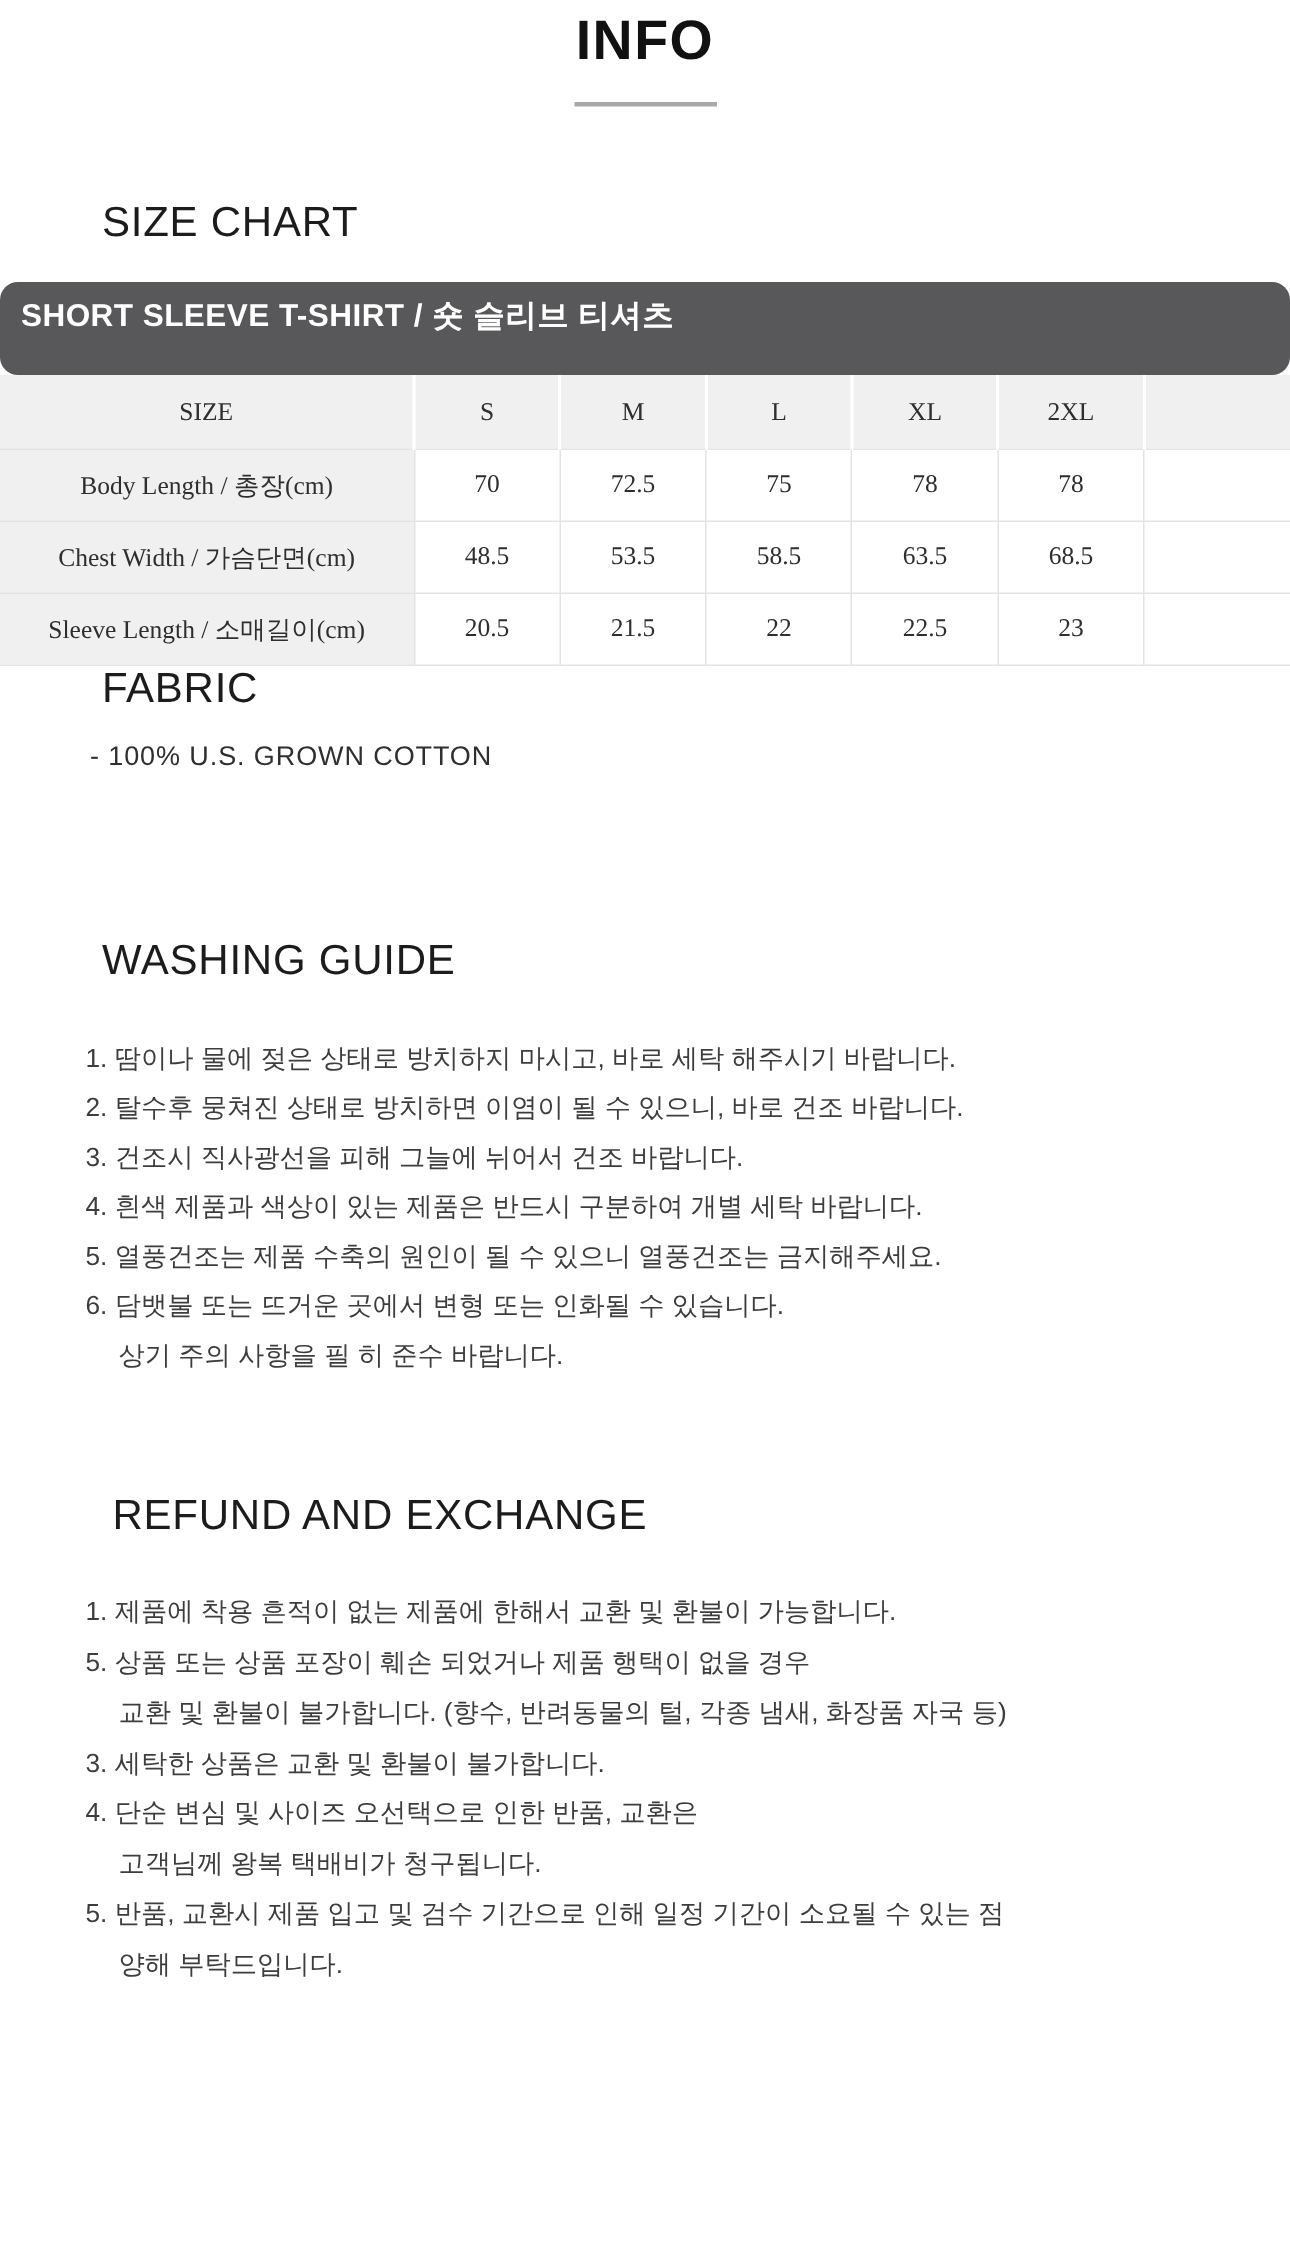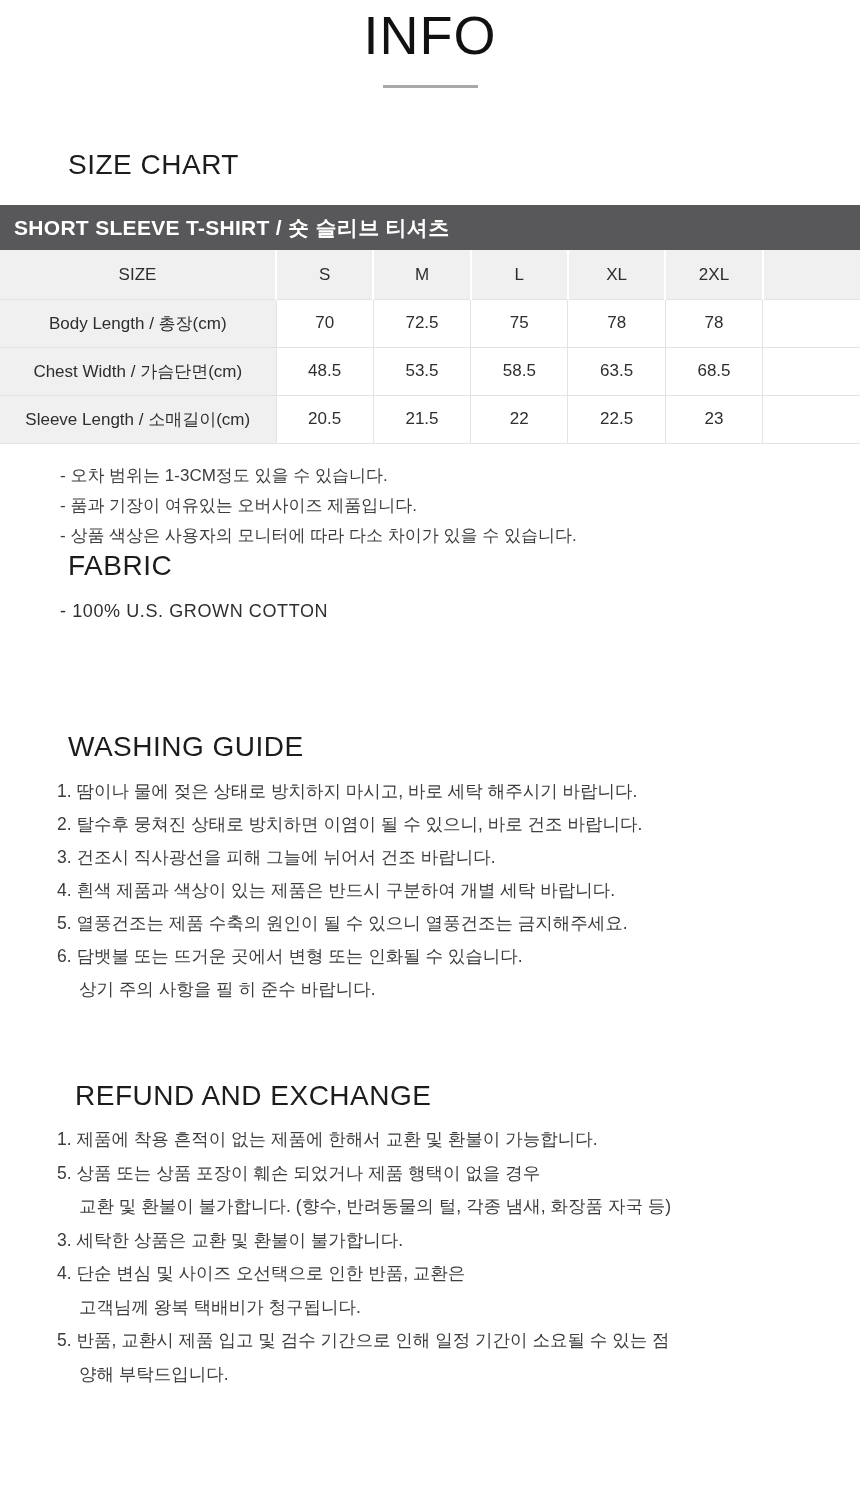--- a/index.html
+++ b/index.html
@@ -6,54 +6,54 @@
     --banner-bg:#58585a; --banner-text:#ffffff;
     --thead-bg:#f0f0f0; --border:#e3e3e3;
     --underline:#a9a9a9; --heading:#1c1c1c; --body:#3d3d3d;
   }
   *{box-sizing:border-box; margin:0; padding:0;}
   html,body{background:#ffffff;}
   body{font-family:"Liberation Sans","DejaVu Sans",sans-serif; color:var(--body);}
   .page{width:860px; height:1500px; margin:0 auto; background:#fff; overflow:hidden;}
 
   
-  .page-title{margin-top:8px; text-align:center; font-size:54px; font-weight:400;
+  .page-title{margin-top:8px; text-align:center; font-size:37px; font-weight:700;
     letter-spacing:1px; color:#111; line-height:1;}
   .title-underline{width:95px; height:3px; background:var(--underline); margin:23px auto 0;}
 
   
   .sec-heading{margin:0 0 0 68px; font-size:28px; font-weight:400; color:var(--heading);
     letter-spacing:0.5px; line-height:1.05;}
   .sec-heading.refund-h{margin-left:75px;}
 
   
   .size-chart-heading{margin-top:62px;}
-  .table-banner{margin-top:26px; height:45px; line-height:45px; background:var(--banner-bg);
-    color:var(--banner-text); font-size:21px; font-weight:600; padding-left:14px; letter-spacing:0.3px;}
+  .table-banner{margin-top:26px; height:62px; line-height:45px; background:var(--banner-bg);
+    color:var(--banner-text); font-size:21px; font-weight:600; padding-left:14px; letter-spacing:0.3px;border-radius:12px;}
   table.size-table{width:100%; border-collapse:collapse; table-layout:fixed;
     font-size:17px; color:#2e2e2e;}
   table.size-table col.col-label{width:276px;}
   table.size-table th, table.size-table td{border:1px solid var(--border); text-align:center;
-    height:48px; font-weight:400;}
+    height:48px; font-weight:400;font-family:Liberation Serif, serif;}
   table.size-table thead th{background:var(--thead-bg); height:49px;
     border-left:2px solid #fff; border-right:2px solid #fff; border-top:none;}
   table.size-table td.row-label{background:var(--thead-bg);}
   table.size-table th:first-child, table.size-table td:first-child{border-left:none;}
   table.size-table th:last-child, table.size-table td:last-child{border-right:none;}
 
   .notes{margin:17px 0 0 60px; font-size:17px; line-height:30px; color:var(--body);}
 
   
   .fabric-heading{}
   .fabric-line{margin:21px 0 0 60px; font-size:18px; letter-spacing:0.6px; color:#2f2f2f;}
 
   
   .washing-heading{margin-top:110px;}
   .refund-h{margin-top:75px;}
-  .line-list{margin:13px 0 0 57px; font-size:17.5px; line-height:33px; color:var(--body);}
+  .line-list{margin:34px 0 0 57px; font-size:17.5px; line-height:33px; color:var(--body);}
   .line-list .line.indent{padding-left:22px;}
   .refund-list{line-height:33.5px;}
 </style>
 </head>
 <body>
 
 <div class="page">
 
   <h1 class="page-title">INFO</h1>
   <div class="title-underline"></div>
@@ -105,25 +105,20 @@
             <td class="row-label">Sleeve Length / 소매길이(cm)</td>
             <td>20.5</td>
             <td>21.5</td>
             <td>22</td>
             <td>22.5</td>
             <td>23</td>
             <td></td>
           </tr>
         </tbody>
     </table>
-    <div class="notes" id="size-notes">
-        <div>- 오차 범위는 1-3CM정도 있을 수 있습니다.</div>
-        <div>- 품과 기장이 여유있는 오버사이즈 제품입니다.</div>
-        <div>- 상품 색상은 사용자의 모니터에 따라 다소 차이가 있을 수 있습니다.</div>
-      </div>
   </section>
 
   <section>
     <h2 class="sec-heading fabric-heading">FABRIC</h2>
     <div class="fabric-line">- 100% U.S. GROWN COTTON</div>
   </section>
 
   <section>
     <h2 class="sec-heading washing-heading">WASHING GUIDE</h2>
     <div class="line-list" id="washing-lines">

